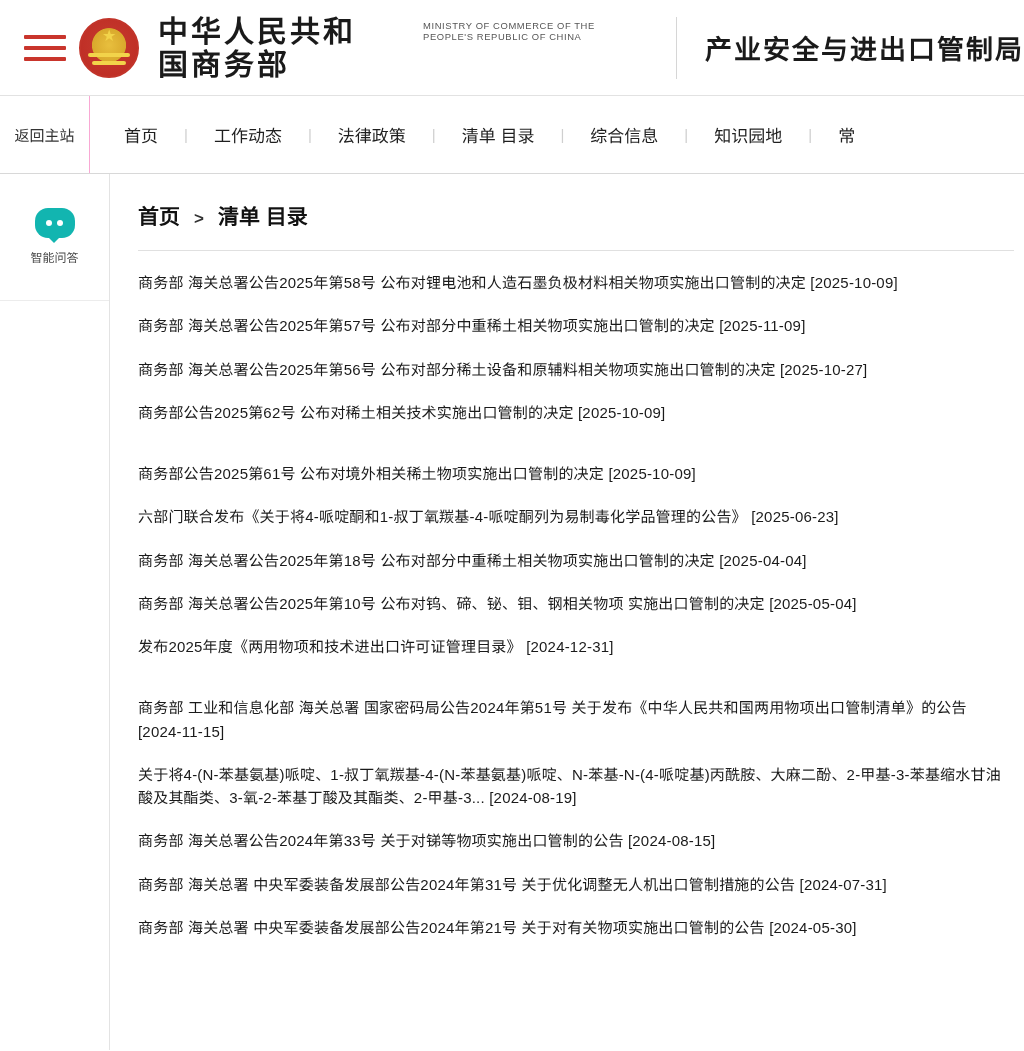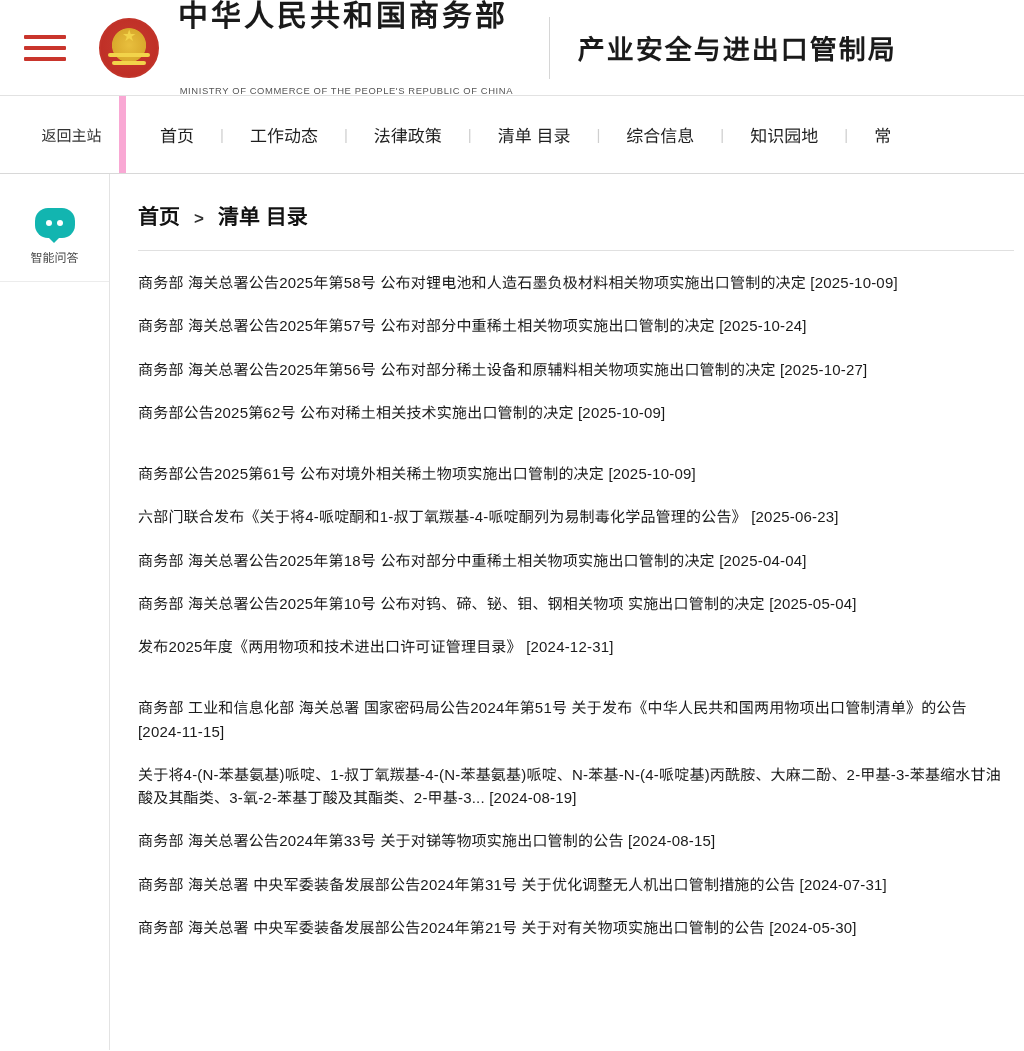--- a/index.html
+++ b/index.html
@@ -68,21 +68,21 @@
     height: 4px;
     background: #f2d34a;
     border-radius: 2px;
   }
   .emblem .bar.b1 { top: 38px; }
   .emblem .bar.b2 { top: 46px; left: 16px; width: 34px; }
 
   .ministry {
     margin-left: 16px;
     display: flex;
-    flex-direction: column;
+    flex-direction: row;
     justify-content: center;
     gap: 48px;
   }
   .ministry .cn {
     font-size: 30px;
     font-weight: 700;
     letter-spacing: 3px;
     color: #1a1a1a;
     line-height: 1.1;
   }
@@ -109,29 +109,28 @@
 
   
   .nav {
     height: 78px;
     display: flex;
     align-items: stretch;
     border-bottom: 1px solid #d8d8d8;
     background: #fff;
   }
   .nav-back {
-    width: 102px;
+    width: 90px;
     display: flex;
     align-items: center;
     justify-content: center;
     font-size: 15px;
     color: #333;
-    border-right: 7px solid #f9a8d4;
-    cursor: pointer;
-    margin-left: 24px;
+    border-right: 1px solid #f9a8d4;
+    cursor: pointer;
   }
   .nav-items {
     flex: 1;
     display: flex;
     align-items: center;
     padding-left: 34px;
     overflow: hidden;
   }
   .nav-item {
     font-size: 17px;
@@ -156,21 +155,21 @@
     flex: none;
     border-right: 1px solid #e3e3e3;
     background: #fff;
     padding-top: 34px;
   }
   .side-tool {
     display: flex;
     flex-direction: column;
     align-items: center;
     cursor: pointer;
-    padding-bottom: 16px;
+    padding-bottom: 35px;
     border-bottom: 1px solid #ececec;
     text-align: right;
   }
   .chat-icon {
     width: 40px; height: 30px;
     background: #12b5b0;
     border-radius: 13px;
     position: relative;
     display: flex;
     align-items: center;
@@ -295,21 +294,21 @@
   <div class="main">
     <div class="crumb">
       <span>首页</span>
       <span class="sep">&gt;</span>
       <span>清单 目录</span>
     </div>
     <div class="crumb-rule"></div>
 
     <ul class="list">
       <li>商务部 海关总署公告2025年第58号 公布对锂电池和人造石墨负极材料相关物项实施出口管制的决定 [2025-10-09]</li>
-      <li>商务部 海关总署公告2025年第57号 公布对部分中重稀土相关物项实施出口管制的决定 [2025-10-24]</li>
+      <li>商务部 海关总署公告2025年第57号 公布对部分中重稀土相关物项实施出口管制的决定 [2025-11-09]</li>
       <li>商务部 海关总署公告2025年第56号 公布对部分稀土设备和原辅料相关物项实施出口管制的决定 [2025-10-27]</li>
       <li class="gap-after">商务部公告2025第62号 公布对稀土相关技术实施出口管制的决定 [2025-10-09]</li>
       <li>商务部公告2025第61号 公布对境外相关稀土物项实施出口管制的决定 [2025-10-09]</li>
       <li>六部门联合发布《关于将4-哌啶酮和1-叔丁氧羰基-4-哌啶酮列为易制毒化学品管理的公告》 [2025-06-23]</li>
       <li>商务部 海关总署公告2025年第18号 公布对部分中重稀土相关物项实施出口管制的决定 [2025-04-04]</li>
       <li>商务部 海关总署公告2025年第10号 公布对钨、碲、铋、钼、钢相关物项 实施出口管制的决定 [2025-05-04]</li>
       <li class="gap-after">发布2025年度《两用物项和技术进出口许可证管理目录》 [2024-12-31]</li>
       <li>商务部 工业和信息化部 海关总署 国家密码局公告2024年第51号 关于发布《中华人民共和国两用物项出口管制清单》的公告 [2024-11-15]</li>
       <li>关于将4-(N-苯基氨基)哌啶、1-叔丁氧羰基-4-(N-苯基氨基)哌啶、N-苯基-N-(4-哌啶基)丙酰胺、大麻二酚、2-甲基-3-苯基缩水甘油酸及其酯类、3-氧-2-苯基丁酸及其酯类、2-甲基-3... [2024-08-19]</li>
       <li>商务部 海关总署公告2024年第33号 关于对锑等物项实施出口管制的公告 [2024-08-15]</li>

